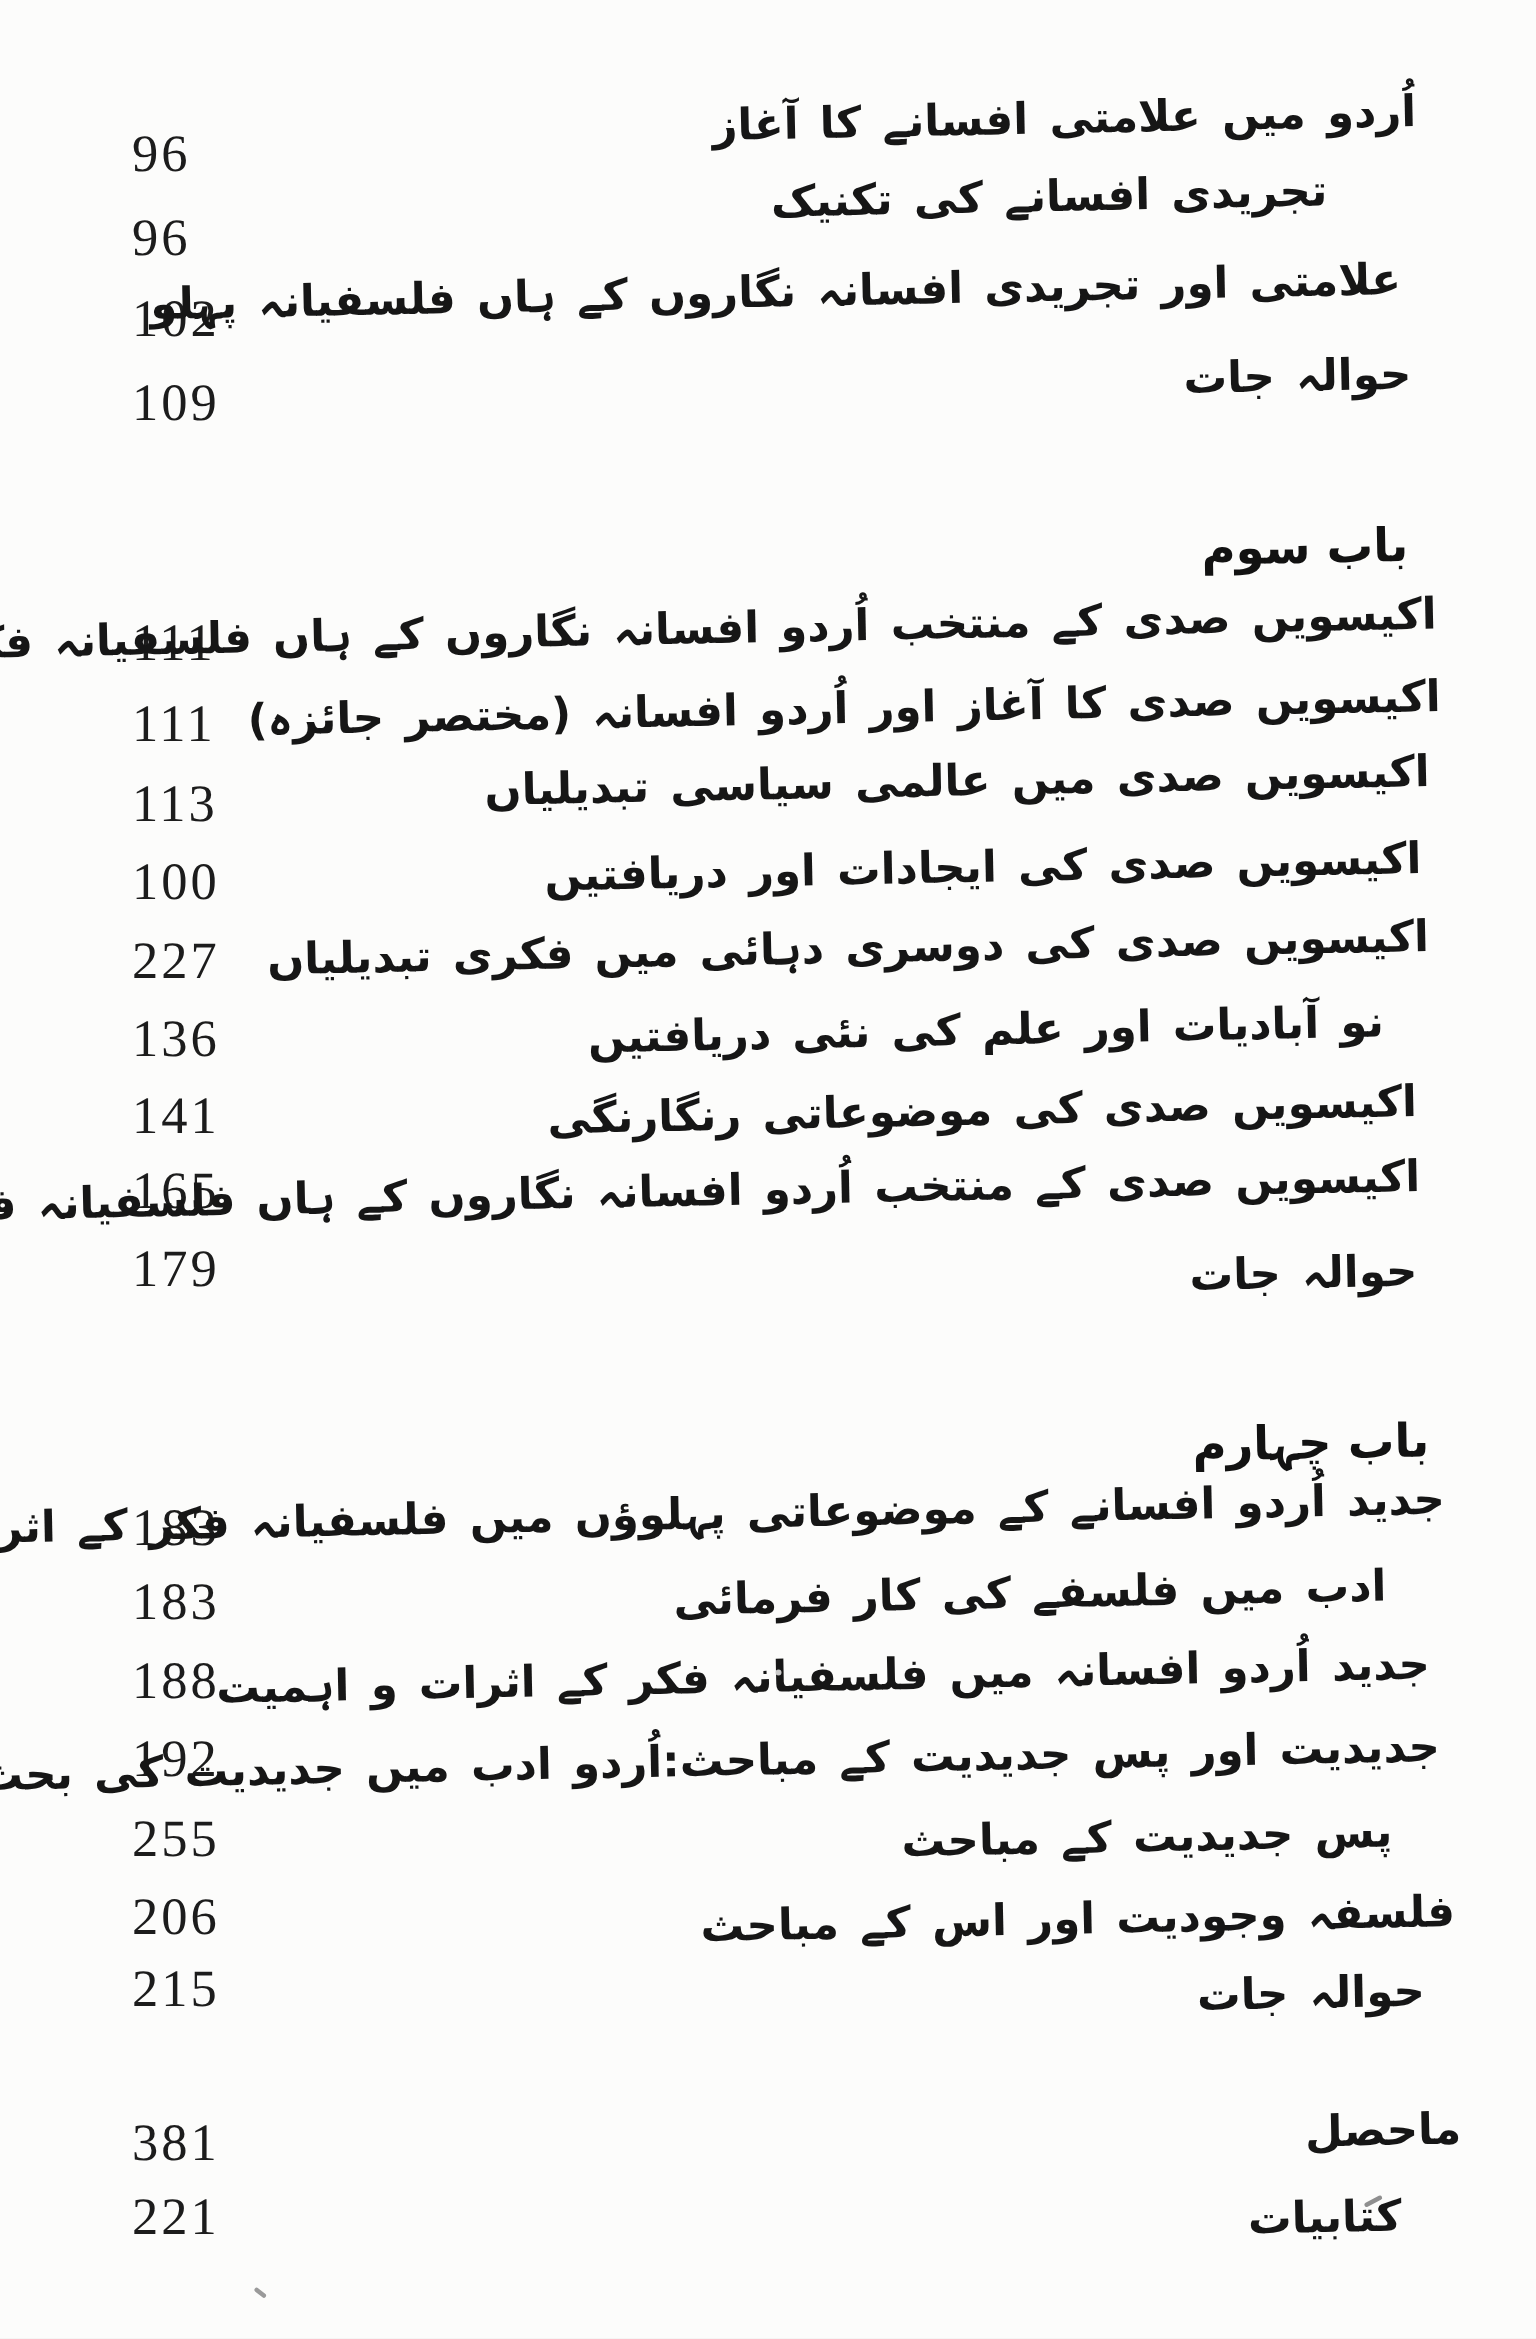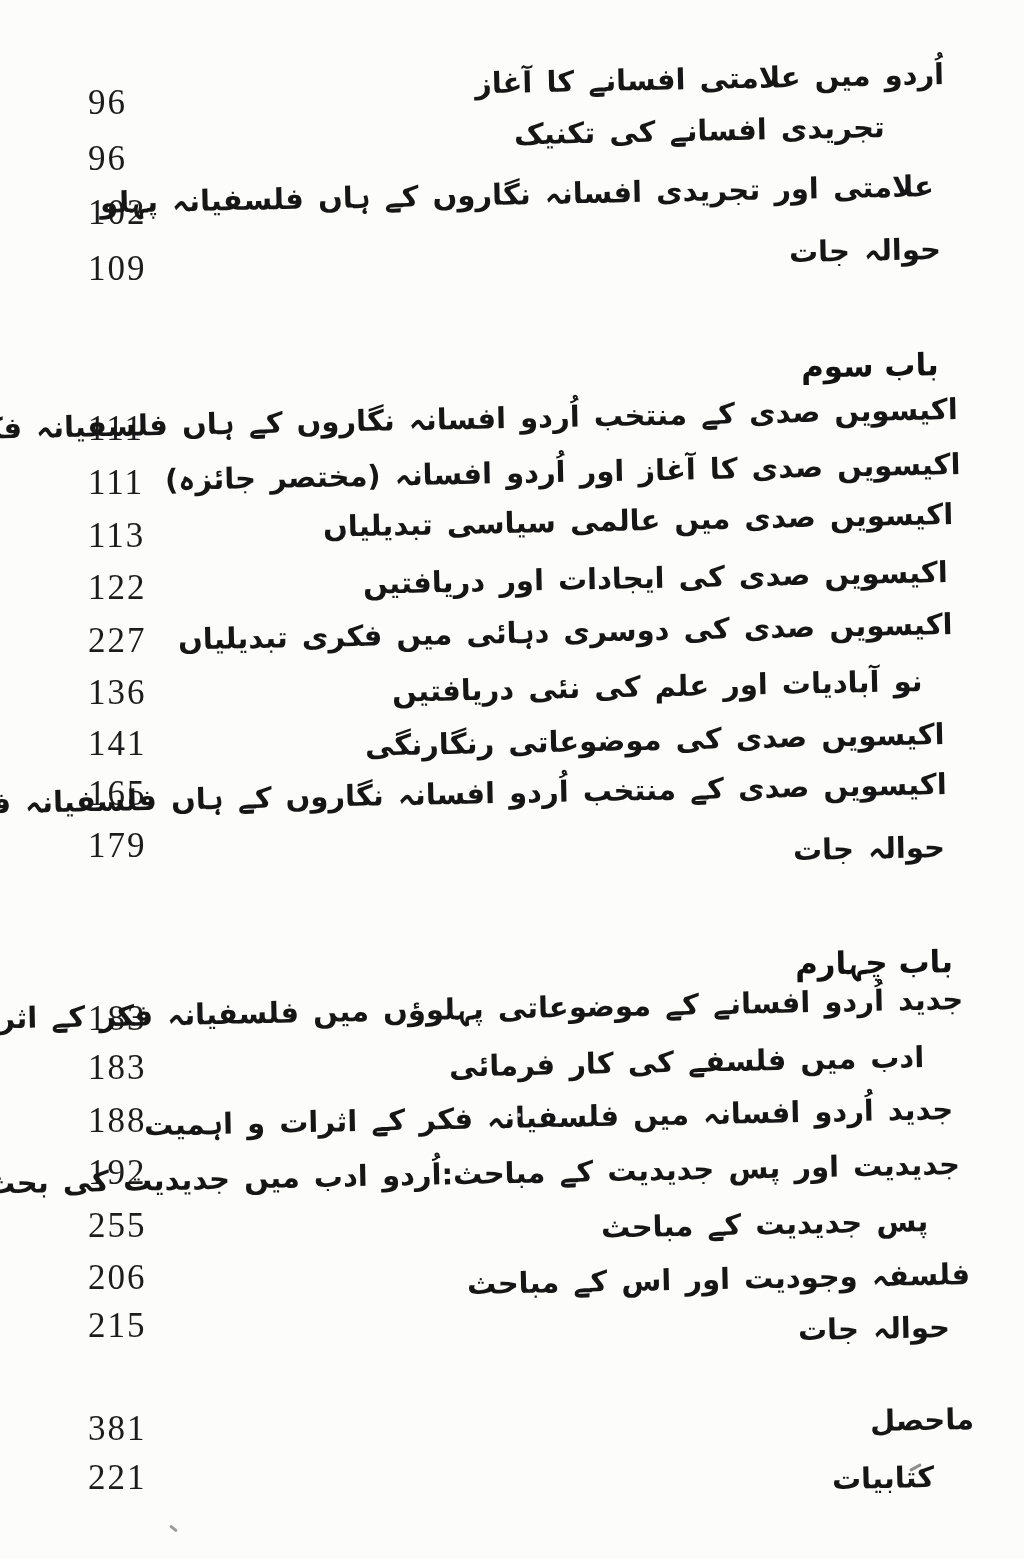--- a/index.html
+++ b/index.html
@@ -103,21 +103,21 @@
       </div>
       <div class="toc-row" style="top: 448px;">
         <span class="entry-page" style="top: 17px;">111</span>
         <span class="entry-title" style="right: 64px;">اکیسویں صدی کا آغاز اور اُردو افسانہ (مختصر جائزہ)</span>
       </div>
       <div class="toc-row" style="top: 498px;">
         <span class="entry-page" style="top: 20px;">113</span>
         <span class="entry-title" style="right: 71px;">اکیسویں صدی میں عالمی سیاسی تبدیلیاں</span>
       </div>
       <div class="toc-row" style="top: 556px;">
-        <span class="entry-page" style="top: 14px;">122</span>
+        <span class="entry-page" style="top: 14px;">100</span>
         <span class="entry-title" style="right: 76px;">اکیسویں صدی کی ایجادات اور دریافتیں</span>
       </div>
       <div class="toc-row" style="top: 608px;">
         <span class="entry-page" style="top: 15px;">227</span>
         <span class="entry-title" style="right: 71px;">اکیسویں صدی کی دوسری دہائی میں فکری تبدیلیاں</span>
       </div>
       <div class="toc-row" style="top: 665px;">
         <span class="entry-page" style="top: 10px;">136</span>
         <span class="entry-title" style="right: 101px;">نو آبادیات اور علم کی نئی دریافتیں</span>
       </div>

